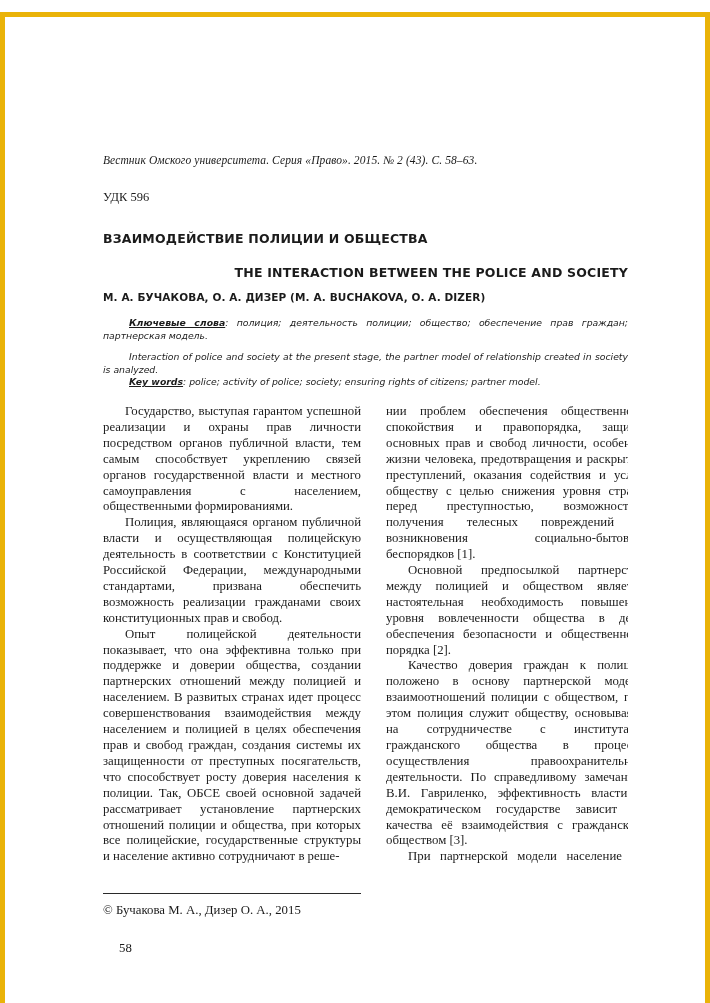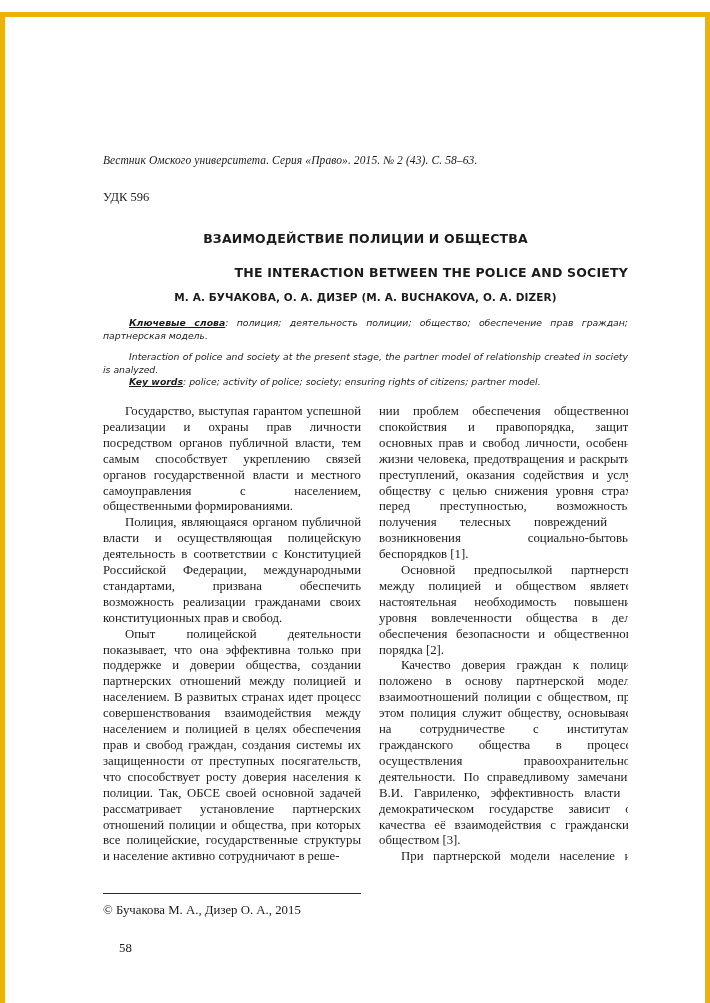--- a/index.html
+++ b/index.html
@@ -21,57 +21,56 @@
     font-size: 11.5px;
     line-height: 14px;
     letter-spacing: 0.1px;
   }
   .udc {
     margin-top: 23px;
     font-size: 12.5px;
   }
   .title-ru {
     margin-top: 26px;
-    text-align: center;
+    text-align: left;
     font-family: "DejaVu Sans", sans-serif;
     font-weight: bold;
     font-size: 12.5px;
     letter-spacing: 0.2px;
   }
   .title-en {
     margin-top: 19px;
     text-align: right;
     font-family: "DejaVu Sans", sans-serif;
     font-weight: bold;
     font-size: 12.5px;
     letter-spacing: 0.2px;
   }
   .authors {
     margin-top: 11px;
-    text-align: center;
     font-family: "DejaVu Sans", sans-serif;
     font-weight: bold;
     font-size: 10.5px;
     letter-spacing: 0.1px;
   }
   .abstract {
     font-family: "DejaVu Sans", sans-serif;
     font-style: italic;
     font-size: 9.3px;
     line-height: 12.6px;
     text-align: justify;
   }
   .abstract-ru { margin-top: 14px; }
   .abstract-en { margin-top: 9px; }
   .abstract p { margin: 0; text-indent: 26px; }
   .kw-label { text-decoration: underline; font-weight: bold; }
   .body-cols {
     margin-top: 15px;
     display: flex;
-    gap: 18px;
+    gap: 25px;
     font-size: 12.8px;
     line-height: 15.9px;
     text-align: justify;
     height: 465px;
     overflow: hidden;
   }
   .col { width: 258px; flex: 0 0 258px; }
   .col p { margin: 0; text-indent: 22px; }
   .col p.no-indent { text-indent: 0; }
   .footnote-rule {

